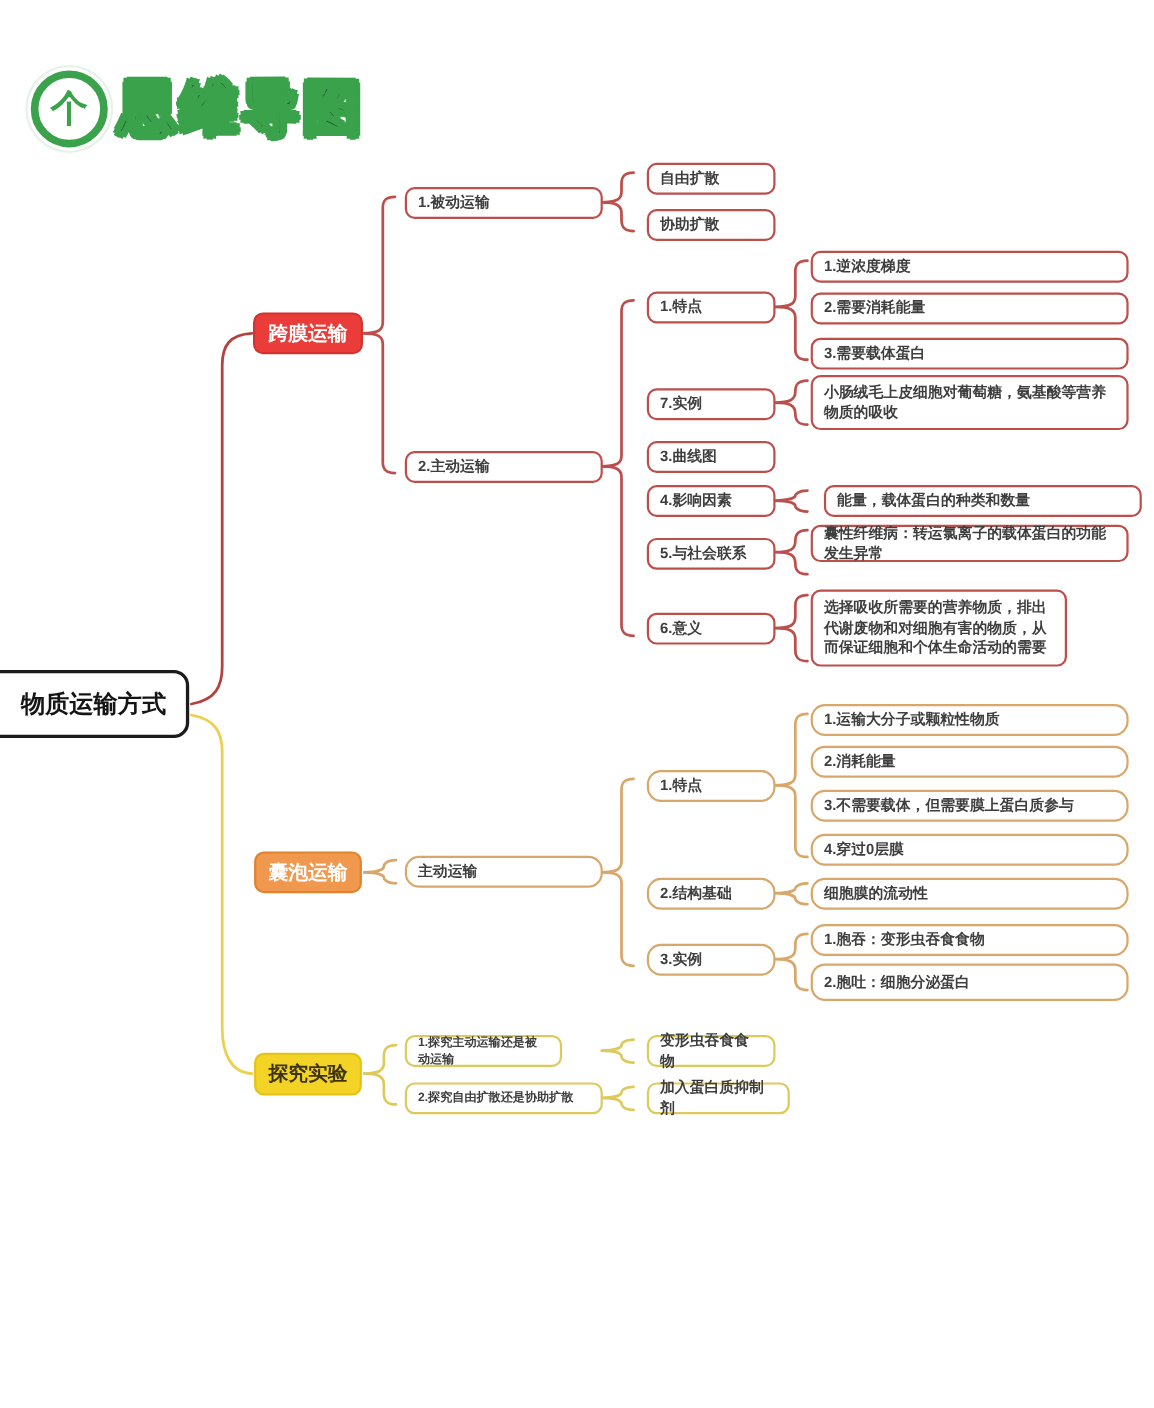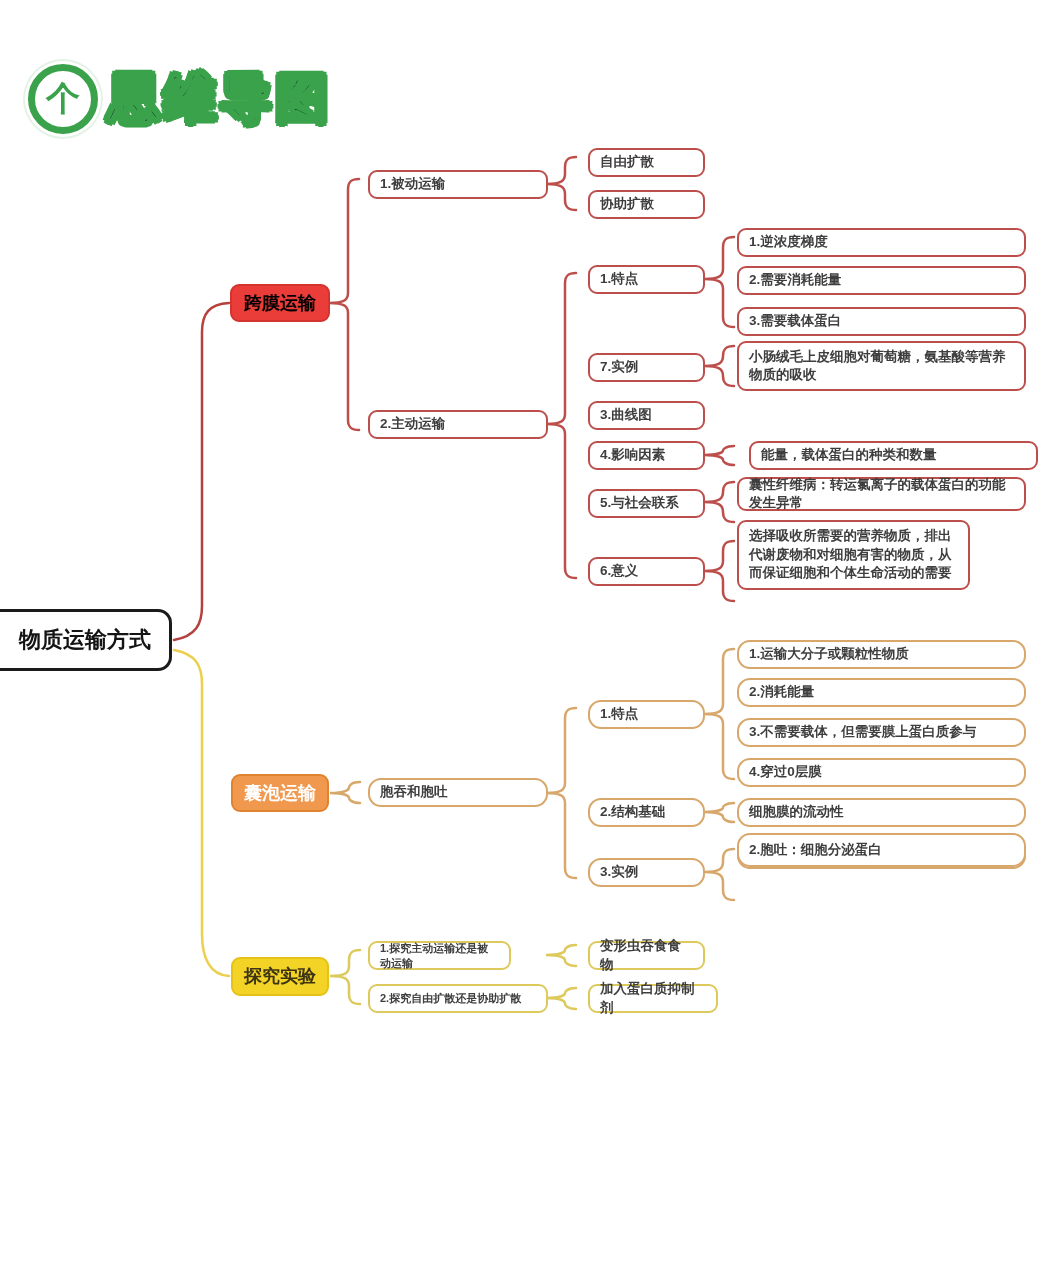--- a/index.html
+++ b/index.html
@@ -19,21 +19,21 @@
 
   
   .node { position:absolute; box-sizing:border-box; background:#ffffff;
           display:flex; align-items:center; font-size:13.5px; font-weight:600;
           color:#3e3e3e; padding:2px 10px; border-radius:9px; border:2px solid #7f1d1d;
           line-height:1.36; }
   .red-o    { border-color:#bc4f4c; }
   .orange-o { border-color:#d8a76b;border-radius:13px; }
   .yellow-o { border-color:#ddc95c; }
 
-  .fill-red    { background:#ea3c38; border-color:#d33430; color:#000000;
+  .fill-red    { background:#ea3c38; border-color:#d33430; color:#ffffff;
                  font-size:18px; font-weight:700; justify-content:center; }
   .fill-orange { background:#f0994e; border-color:#e0832f; color:#ffffff;
                  font-size:18px; font-weight:700; justify-content:center; }
   .fill-yellow { background:#f4d327; border-color:#e5c218; color:#3c3412;
                  font-size:18px; font-weight:700; justify-content:center; }
 
   .root-node { border:3px solid #1b1b1b; border-radius:14px; font-size:22px;
                font-weight:700; color:#141414; padding-left:30px; border-width:3px; }
 
   #wires { position:absolute; left:0; top:0; width:1049px; height:1280px; pointer-events:none; }
@@ -89,38 +89,38 @@
 
   <div class="node red-o" style="left:588px;top:401px;width:117px;height:29px">3.曲线图</div>
 
   <div class="node red-o" style="left:588px;top:441px;width:117px;height:29px">4.影响因素</div>
   <div class="node red-o" style="left:749px;top:441px;width:289px;height:29px">能量，载体蛋白的种类和数量</div>
 
   <div class="node red-o" style="left:588px;top:489px;width:117px;height:29px">5.与社会联系</div>
   <div class="node red-o" style="left:737px;top:477px;width:289px;height:34px">囊性纤维病：转运氯离子的载体蛋白的功能发生异常</div>
 
   <div class="node red-o" style="left:588px;top:557px;width:117px;height:29px">6.意义</div>
-  <div class="node red-o" style="left:737px;top:520px;width:233px;height:70px">选择吸收所需要的营养物质，排出代谢废物和对细胞有害的物质，从而保证细胞和个体生命活动的需要</div>
+  <div class="node red-o" style="left:737px;top:536px;width:233px;height:70px">选择吸收所需要的营养物质，排出代谢废物和对细胞有害的物质，从而保证细胞和个体生命活动的需要</div>
 
   <div class="node fill-orange" style="left:231px;top:774px;width:98px;height:38px">囊泡运输</div>
 
-  <div class="node orange-o" style="left:368px;top:778px;width:180px;height:29px">胞吞和胞吐</div>
+  <div class="node orange-o" style="left:368px;top:778px;width:180px;height:29px">主动运输</div>
 
   <div class="node orange-o" style="left:588px;top:700px;width:117px;height:29px">1.特点</div>
   <div class="node orange-o" style="left:737px;top:640px;width:289px;height:29px">1.运输大分子或颗粒性物质</div>
   <div class="node orange-o" style="left:737px;top:678px;width:289px;height:29px">2.消耗能量</div>
   <div class="node orange-o" style="left:737px;top:718px;width:289px;height:29px">3.不需要载体，但需要膜上蛋白质参与</div>
   <div class="node orange-o" style="left:737px;top:758px;width:289px;height:29px">4.穿过0层膜</div>
 
   <div class="node orange-o" style="left:588px;top:798px;width:117px;height:29px">2.结构基础</div>
   <div class="node orange-o" style="left:737px;top:798px;width:289px;height:29px">细胞膜的流动性</div>
 
   <div class="node orange-o" style="left:588px;top:858px;width:117px;height:29px">3.实例</div>
   <div class="node orange-o" style="left:737px;top:840px;width:289px;height:29px">1.胞吞：变形虫吞食食物</div>
-  <div class="node orange-o" style="left:737px;top:833px;width:289px;height:34px">2.胞吐：细胞分泌蛋白</div>
+  <div class="node orange-o" style="left:737px;top:876px;width:289px;height:34px">2.胞吐：细胞分泌蛋白</div>
 
   <div class="node fill-yellow" style="left:231px;top:957px;width:98px;height:39px">探究实验</div>
 
   <div class="node yellow-o" style="left:368px;top:941px;width:143px;height:29px;font-size:11px">1.探究主动运输还是被动运输</div>
   <div class="node yellow-o" style="left:588px;top:941px;width:117px;height:29px">变形虫吞食食物</div>
 
   <div class="node yellow-o" style="left:368px;top:984px;width:180px;height:29px;font-size:11px">2.探究自由扩散还是协助扩散</div>
   <div class="node yellow-o" style="left:588px;top:984px;width:130px;height:29px">加入蛋白质抑制剂</div>
 
 </div>

